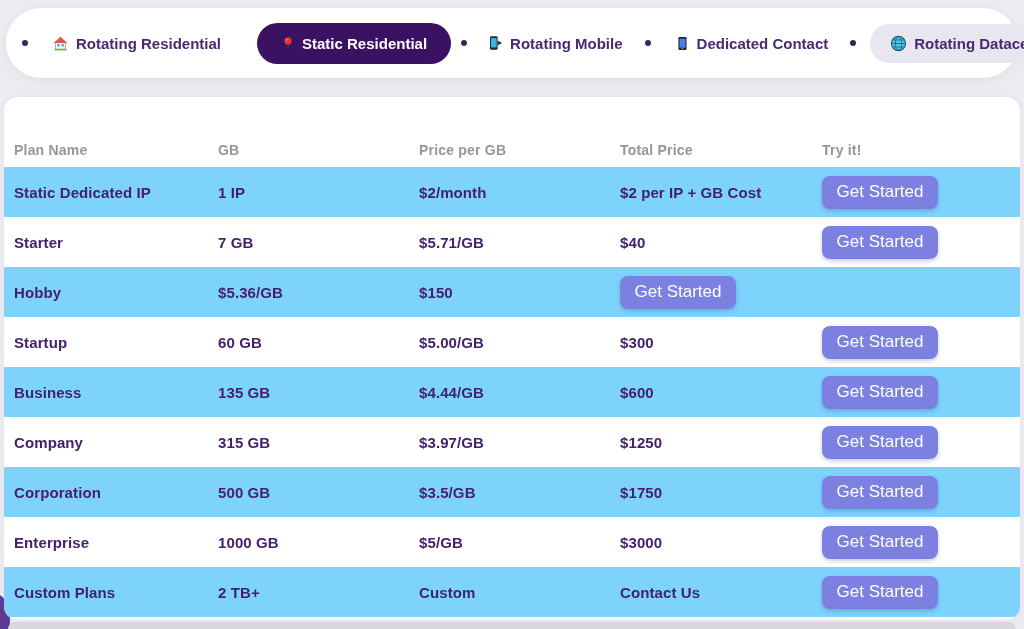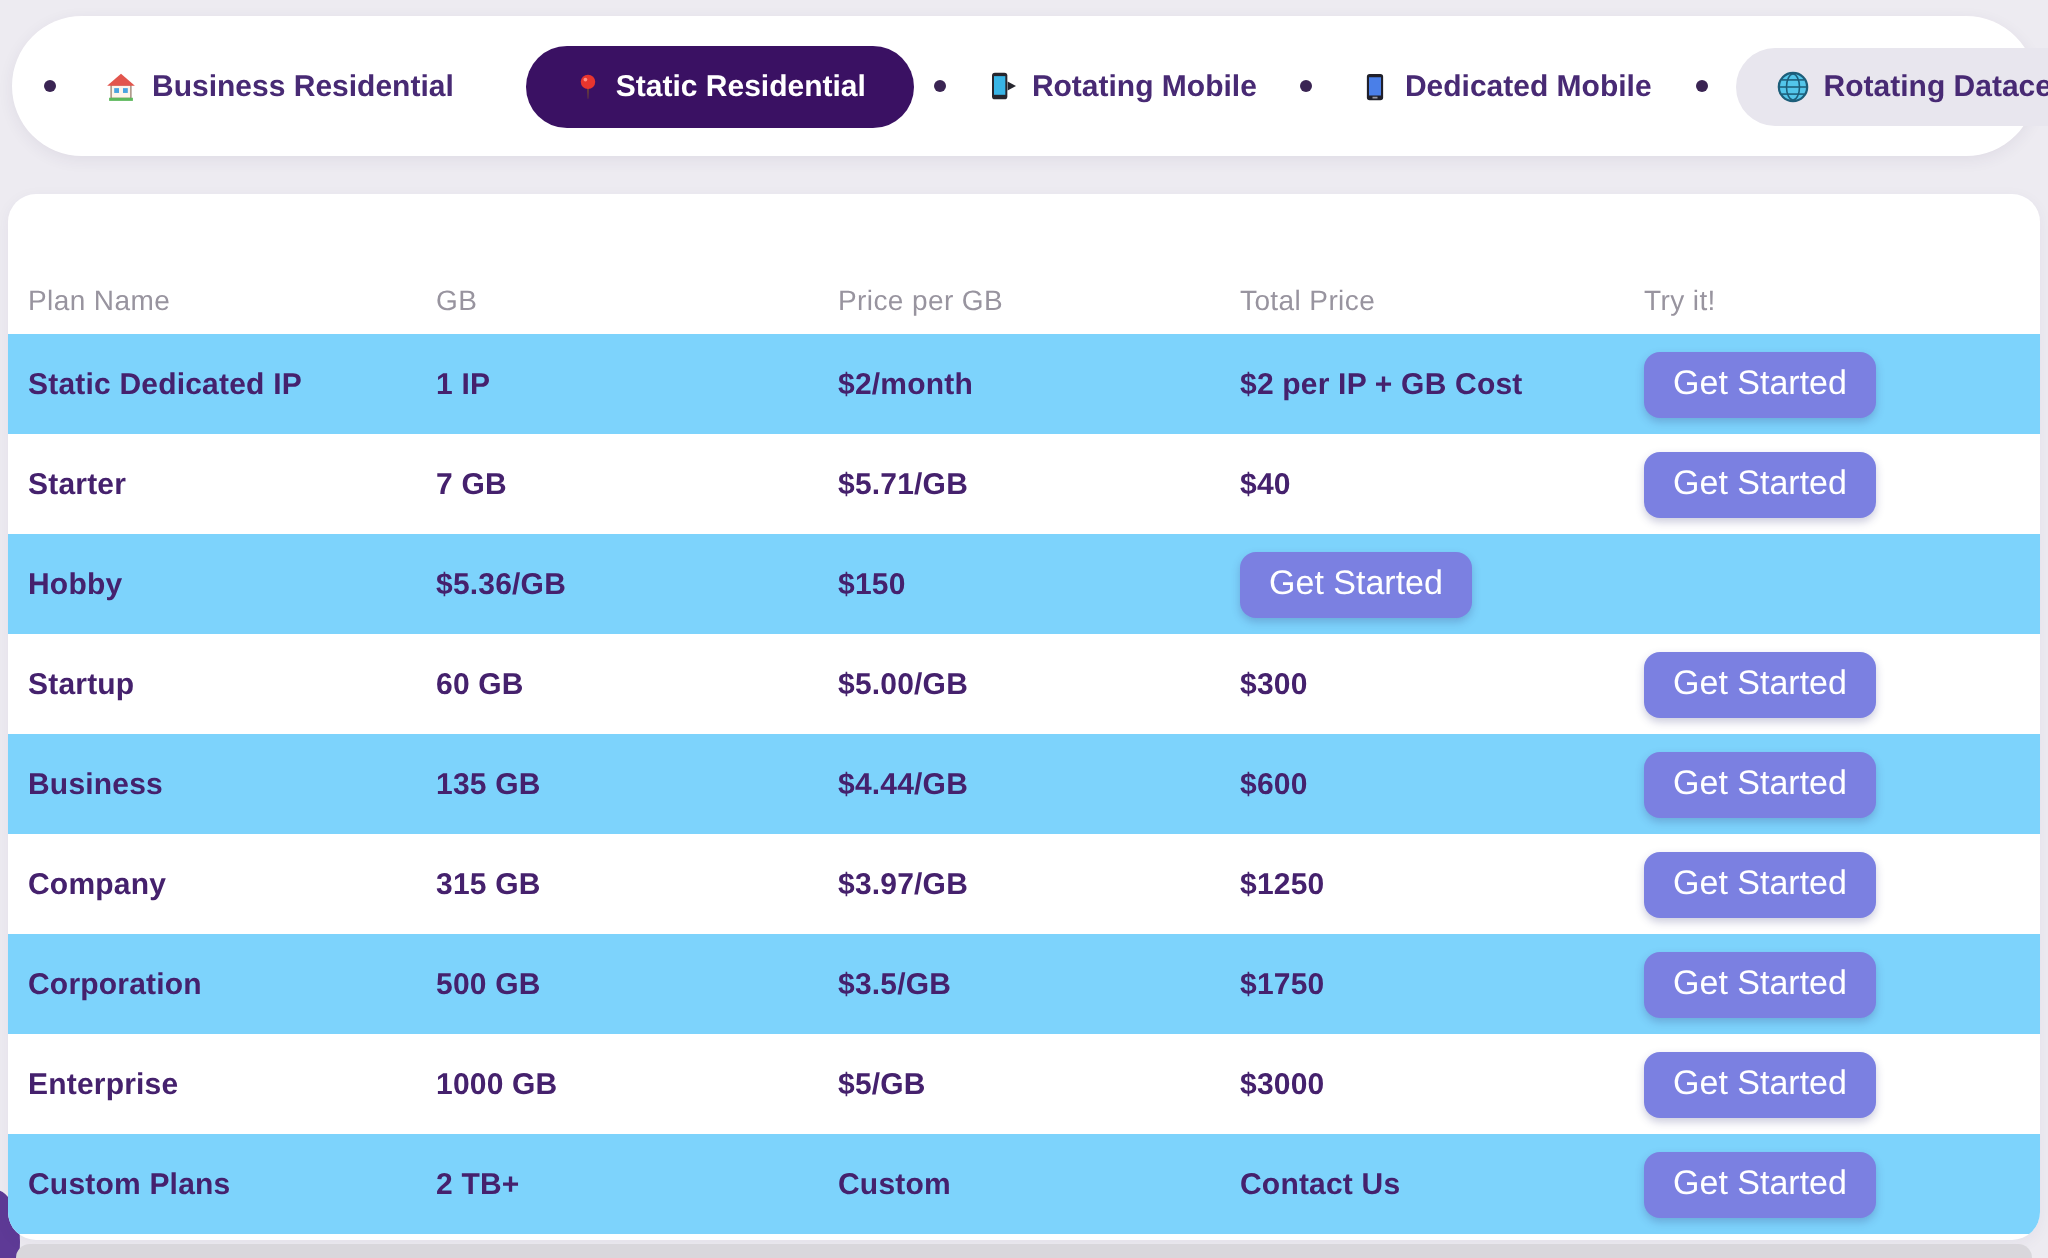--- a/index.html
+++ b/index.html
@@ -56,21 +56,21 @@
     box-sizing:border-box;overflow:hidden;
   }
   .thead,.trow{
     display:grid;
     grid-template-columns:204px 201px 201px 202px 1fr;
     align-items:center;
     padding-left:10px;box-sizing:border-box;
   }
   .thead{height:34px;margin-top:36px;}
   .thead span{
-    color:#98949f;font-size:14px;font-weight:normal;letter-spacing:.2px;
+    color:#98949f;font-size:14px;font-weight:bold;letter-spacing:.2px;
   }
   .trow{height:50px;}
   .trow.stripe{background:#7dd3fc;}
   .trow .cell{
     color:#45216d;font-size:15px;font-weight:bold;letter-spacing:.1px;
   }
   .cta{
     width:116px;height:33px;border:none;border-radius:8px;
     background:#7b80e1;color:#ffffff;font-weight:normal;font-size:17px;
     font-family:"Liberation Sans","DejaVu Sans",sans-serif;
@@ -91,21 +91,21 @@
     <div class="nav-item m-i1">
       <span class="icn">
         <svg width="17" height="17" viewBox="0 0 24 24">
           <rect x="5" y="10.5" width="14" height="9.5" fill="#fdf4ea" stroke="#8a6d5a" stroke-width="0.8"></rect>
           <path d="M2.2 11.2 L12 2.6 L21.8 11.2 Z" fill="#e2554d"></path>
           <rect x="7.2" y="12.8" width="3.4" height="3.4" fill="#4aa3e0"></rect>
           <rect x="13.4" y="12.8" width="3.4" height="3.4" fill="#4aa3e0"></rect>
           <rect x="3.6" y="19.6" width="16.8" height="2.2" fill="#5cb85c"></rect>
         </svg>
       </span>
-      <span>Business Residential</span>
+      <span>Rotating Residential</span>
     </div>
 
     <div class="nav-item active m-pill">
       <span class="icn">
         <svg width="14" height="15" viewBox="0 0 24 24">
           <path d="M11.2 13 L12.8 13 L12.3 22 L11.7 22 Z" fill="#6e4434"></path>
           <circle cx="12" cy="7.6" r="6.2" fill="#e8352e"></circle>
           <circle cx="9.8" cy="5.6" r="1.6" fill="#ff8d84"></circle>
         </svg>
       </span>
@@ -128,21 +128,21 @@
     <span class="sep-dot m-d3"></span>
 
     <div class="nav-item m-i4">
       <span class="icn">
         <svg width="15" height="15" viewBox="0 0 24 24">
           <rect x="5.5" y="1.5" width="13" height="21" rx="2.2" fill="#20202a"></rect>
           <rect x="7.2" y="4.2" width="9.6" height="14.6" fill="#4a7fe8"></rect>
           <rect x="10" y="19.8" width="4" height="1.4" fill="#9a9aa4"></rect>
         </svg>
       </span>
-      <span>Dedicated Mobile</span>
+      <span>Dedicated Contact</span>
     </div>
 
     <span class="sep-dot m-d4"></span>
 
     <div class="nav-item pill-light m-dc">
       <span class="icn">
         <svg width="17" height="17" viewBox="0 0 24 24">
           <circle cx="12" cy="12" r="10" fill="#53c6ea" stroke="#1d5e7a" stroke-width="1.6"></circle>
           <ellipse cx="12" cy="12" rx="4.6" ry="9.2" fill="none" stroke="#1d5e7a" stroke-width="1.1"></ellipse>
           <line x1="2.6" y1="12" x2="21.4" y2="12" stroke="#1d5e7a" stroke-width="1.1"></line>

